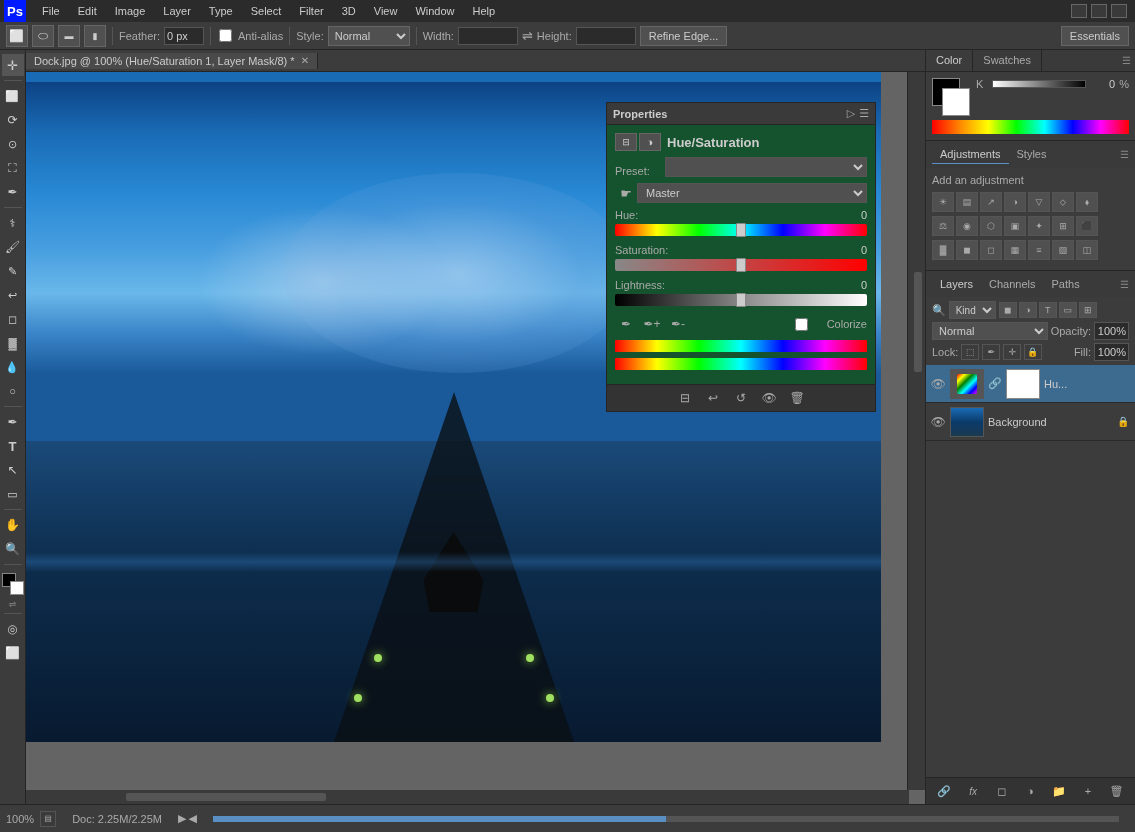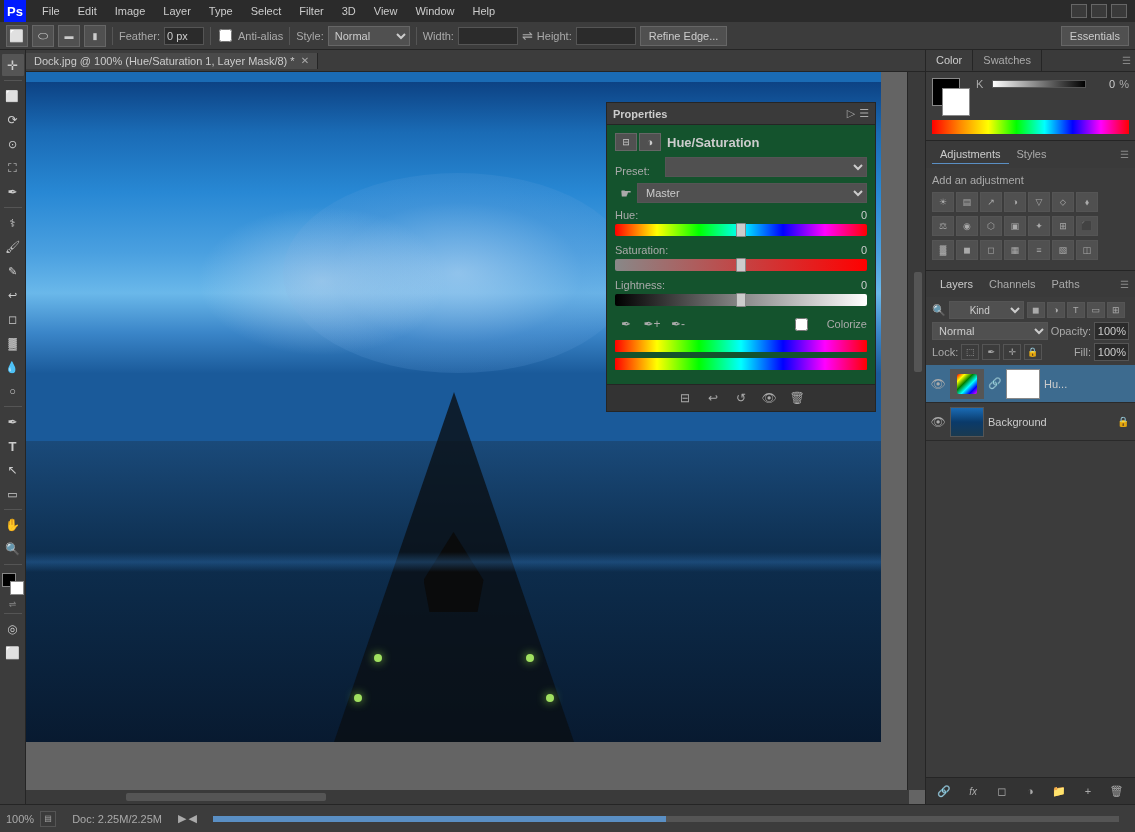--- a/index.html
+++ b/index.html
@@ -117,21 +117,21 @@
 
     
     .layers-section { border-top: 1px solid #252525; flex: 1; display: flex; flex-direction: column; overflow: hidden; }
     .layers-header { display: flex; align-items: center; justify-content: space-between; padding: 4px 6px; background: #3a3a3a; }
     .layers-tabs { display: flex; }
     .layers-tab { padding: 3px 8px; font-size: 11px; color: #aaa; cursor: pointer; }
     .layers-tab.active { color: #ccc; }
     .layers-menu-icon { color: #888; font-size: 10px; cursor: pointer; }
     .layers-controls { padding: 4px 6px; display: flex; flex-direction: column; gap: 3px; }
     .layers-search-row { display: flex; align-items: center; gap: 3px; }
-    .layers-kind-select { background: #505050; border: 1px solid #555; color: #ccc; height: 18px; font-size: 10px; padding: 0 16px; }
+    .layers-kind-select { background: #505050; border: 1px solid #555; color: #ccc; height: 18px; font-size: 10px; padding: 0 2px; }
     .layers-kind-icons { display: flex; gap: 2px; }
     .lk-icon { width: 18px; height: 16px; background: #505050; border: 1px solid #555; display: flex; align-items: center; justify-content: center; cursor: pointer; font-size: 9px; color: #aaa; }
     .blend-row { display: flex; align-items: center; gap: 3px; }
     .blend-select { flex: 1; background: #505050; border: 1px solid #555; color: #ccc; height: 18px; font-size: 11px; padding: 0 2px; }
     .opacity-input { background: #2b2b2b; border: 1px solid #555; color: #ccc; height: 18px; width: 35px; font-size: 11px; padding: 0 2px; text-align: right; }
     .lock-row { display: flex; align-items: center; gap: 3px; }
     .lock-icon-btn { width: 18px; height: 16px; background: transparent; border: 1px solid #555; display: flex; align-items: center; justify-content: center; cursor: pointer; font-size: 9px; color: #aaa; }
     .fill-row { display: flex; align-items: center; gap: 3px; font-size: 11px; color: #aaa; margin-left: auto; }
     .fill-input { background: #2b2b2b; border: 1px solid #555; color: #ccc; height: 18px; width: 35px; font-size: 11px; padding: 0 2px; text-align: right; }
 

